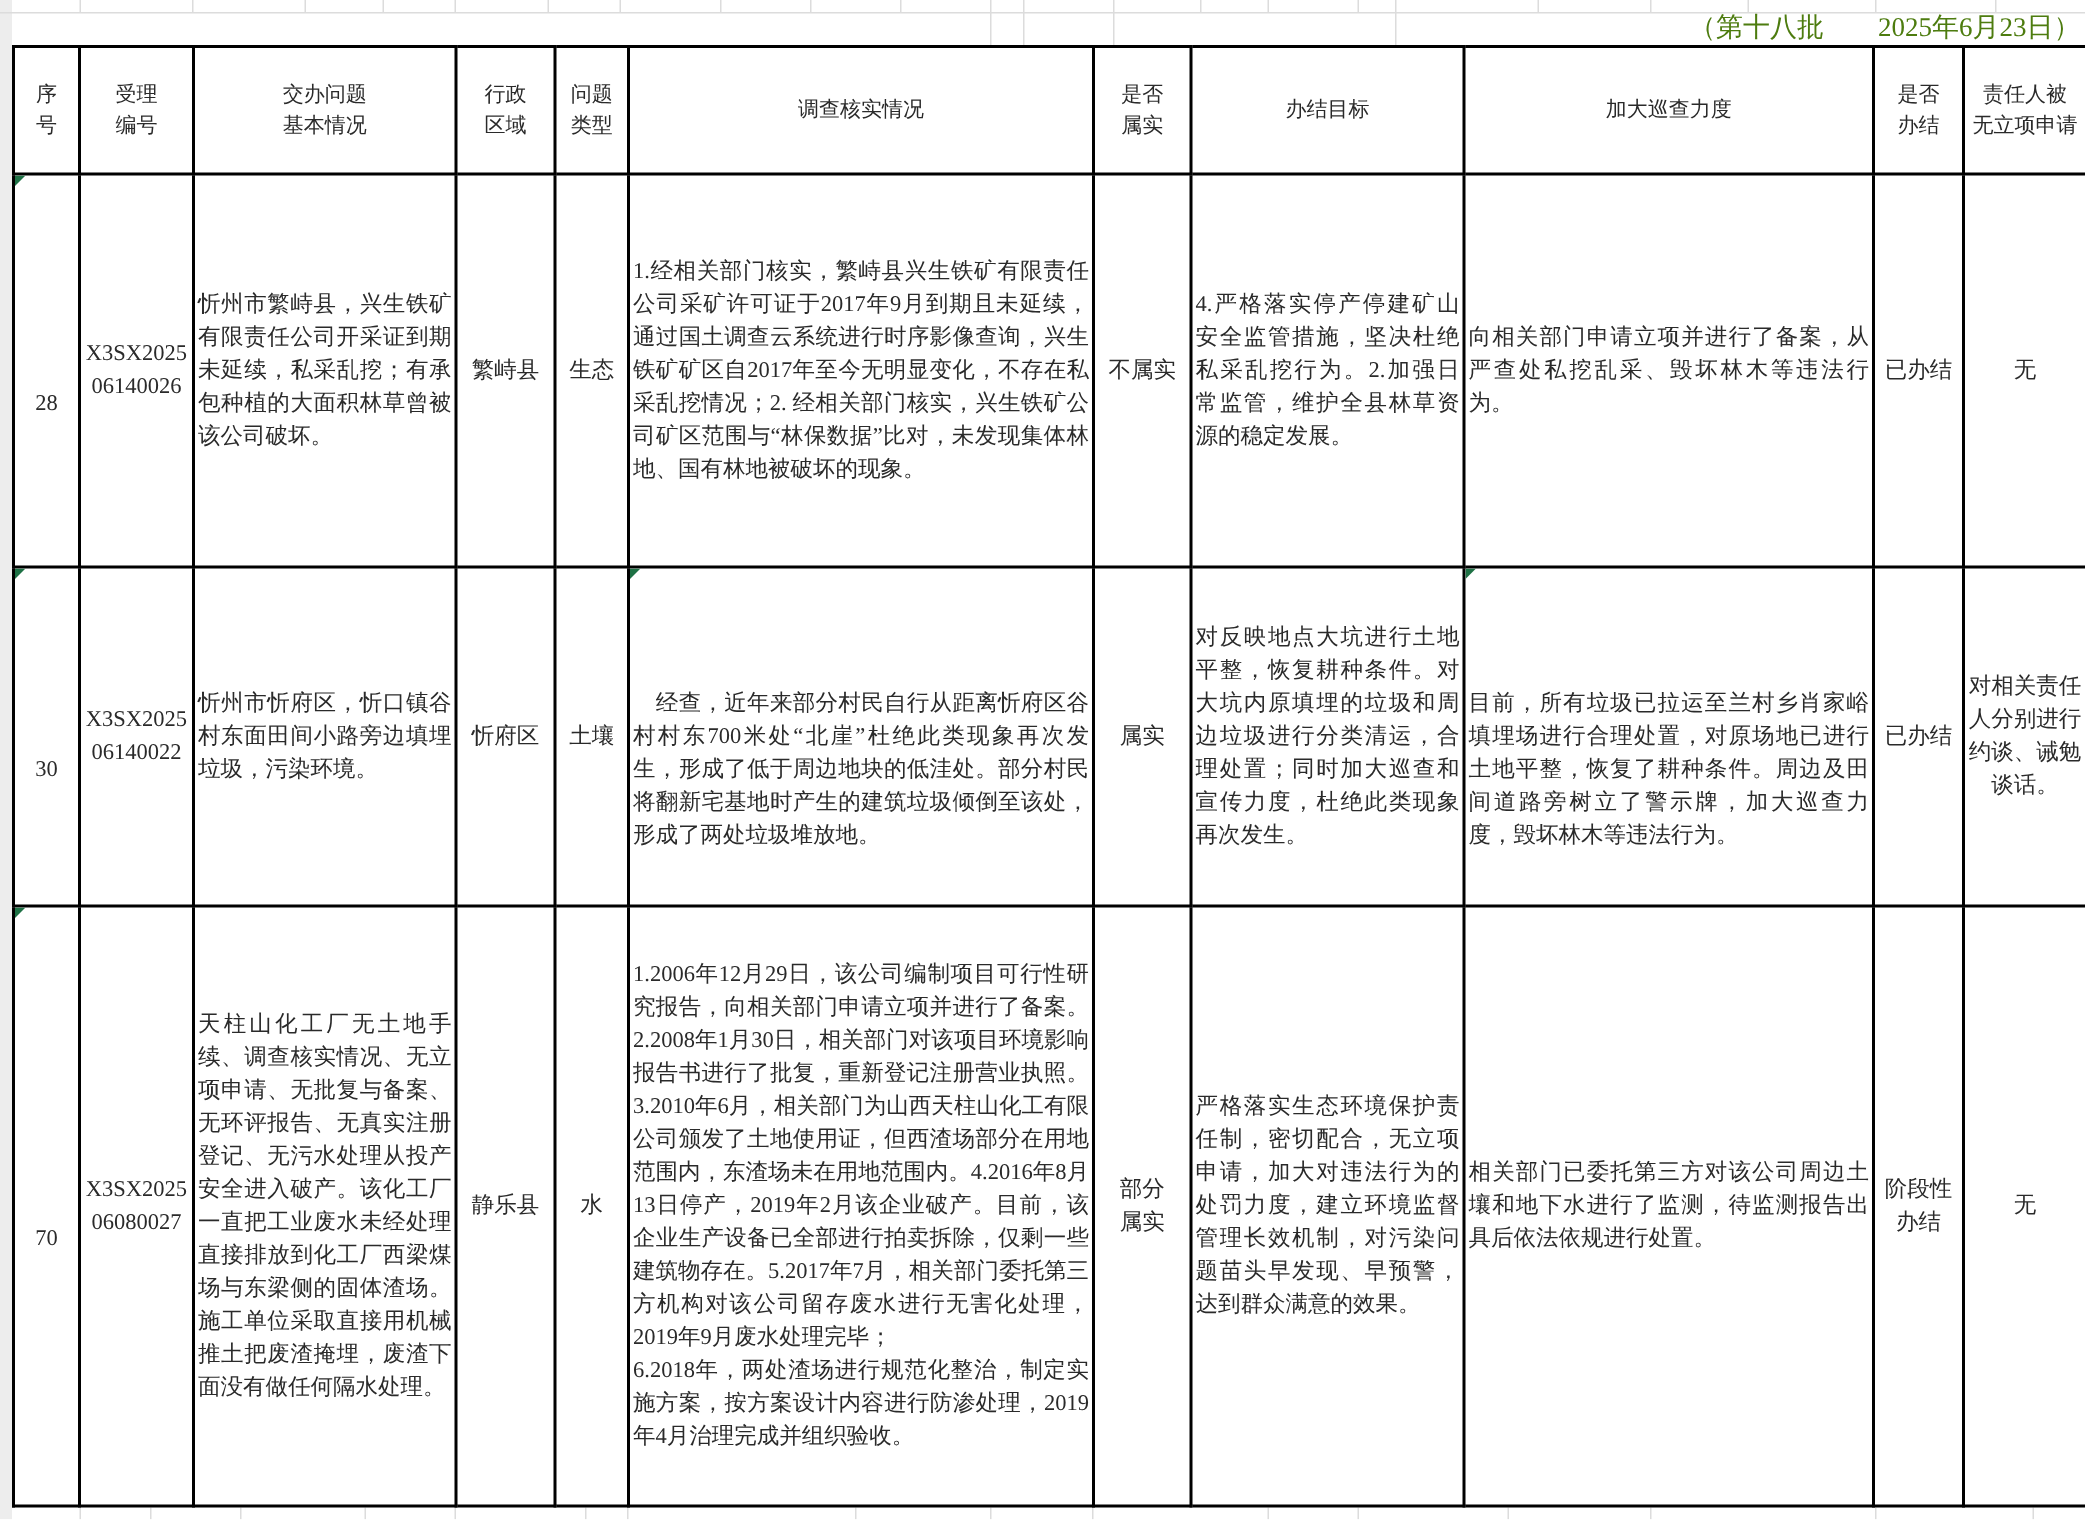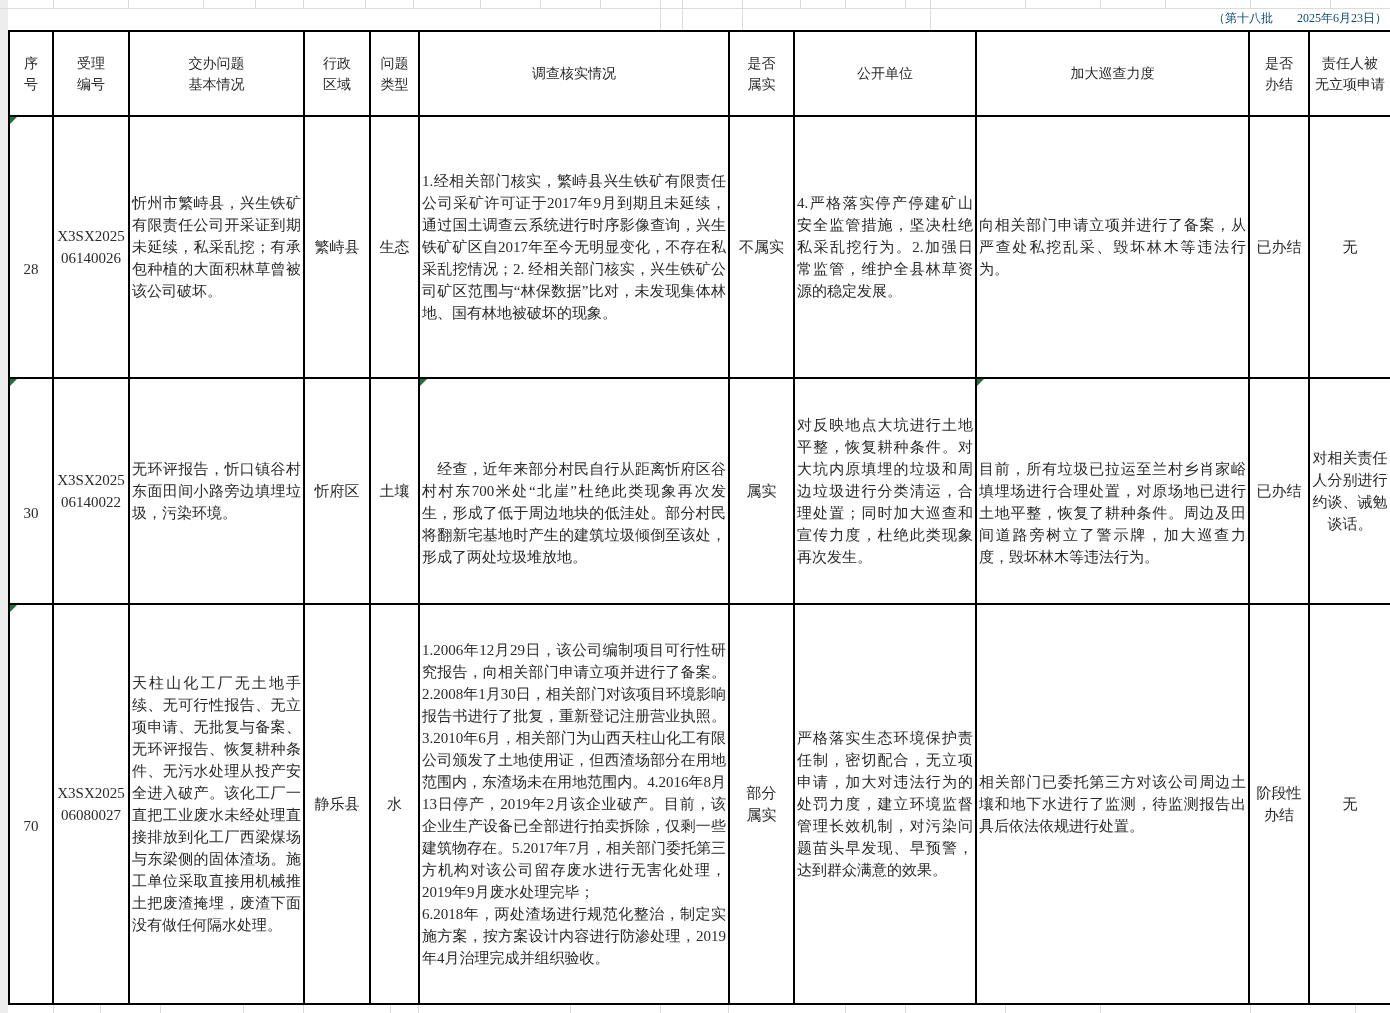--- a/index.html
+++ b/index.html
@@ -6,21 +6,21 @@
   .sheet{
     position:relative;width:1390px;height:1013px;background:#ffffff;overflow:hidden;
     font-family:"Liberation Serif","DejaVu Serif",serif;color:#2a2a2a;
   }
   .sliver{position:absolute;left:0;top:0;width:8px;height:1013px;background:#ededed;}
   .vline{position:absolute;width:1px;background:#dcdcdc;}
   .hline{position:absolute;height:1px;background:#dcdcdc;}
   .titlebar-left{position:absolute;left:16px;top:7px;height:23px;line-height:23px;
     font-size:16px;letter-spacing:1px;white-space:pre;color:#1c1c1c;margin-top:36px;}
   .titlebar-right{position:absolute;right:3px;top:7px;height:23px;line-height:23px;
-    font-size:12px;white-space:pre;color:#0c4a6e;}
+    font-size:18px;white-space:pre;color:#4d7c0f;}
   table.report{
     position:absolute;left:8px;top:30px;width:1382px;
     border-collapse:collapse;table-layout:fixed;background:#ffffff;
   }
   table.report th,table.report td{
     border:2px solid #000;vertical-align:middle;
     white-space:pre-line;overflow:hidden;
   }
   table.report th{font-weight:normal;font-size:14px;line-height:21px;text-align:center;padding:0 2px;}
   table.report td{font-size:15px;line-height:22px;padding:0 2px;}
@@ -110,21 +110,21 @@
 编号</th>
       <th>交办问题
 基本情况</th>
       <th>行政
 区域</th>
       <th>问题
 类型</th>
       <th>调查核实情况</th>
       <th>是否
 属实</th>
-      <th>公开单位</th>
+      <th>办结目标</th>
       <th>加大巡查力度</th>
       <th>是否
 办结</th>
       <th>责任人被
 无立项申请</th>
     </tr>
 
     <tr style="height:262px">
       <td class="ctr rel">
         <i class="tri"></i>
@@ -143,21 +143,21 @@
       <td class="ctr">无</td>
     </tr>
 
     <tr style="height:226px">
       <td class="ctr rel">
         <i class="tri"></i>
         <span>30</span>
       </td>
       <td class="ctr">X3SX2025
 06140022</td>
-      <td class="jst">无环评报告，忻口镇谷村东面田间小路旁边填埋垃圾，污染环境。</td>
+      <td class="jst">忻州市忻府区，忻口镇谷村东面田间小路旁边填埋垃圾，污染环境。</td>
       <td class="ctr">忻府区</td>
       <td class="ctr">土壤</td>
       <td class="jst rel">
         <i class="tri"></i>
         <span>　经查，近年来部分村民自行从距离忻府区谷村村东700米处“北崖”杜绝此类现象再次发生，形成了低于周边地块的低洼处。部分村民将翻新宅基地时产生的建筑垃圾倾倒至该处，形成了两处垃圾堆放地。</span>
       </td>
       <td class="ctr">属实</td>
       <td class="jst">对反映地点大坑进行土地平整，恢复耕种条件。对大坑内原填埋的垃圾和周边垃圾进行分类清运，合理处置；同时加大巡查和宣传力度，杜绝此类现象再次发生。</td>
       <td class="jst rel">
         <i class="tri"></i>
@@ -167,21 +167,21 @@
       <td class="ctr">对相关责任人分别进行约谈、诫勉谈话。</td>
     </tr>
 
     <tr style="height:400px">
       <td class="ctr rel">
         <i class="tri"></i>
         <span>70</span>
       </td>
       <td class="ctr">X3SX2025
 06080027</td>
-      <td class="jst">天柱山化工厂无土地手续、无可行性报告、无立项申请、无批复与备案、无环评报告、恢复耕种条件、无污水处理从投产安全进入破产。该化工厂一直把工业废水未经处理直接排放到化工厂西梁煤场与东梁侧的固体渣场。施工单位采取直接用机械推土把废渣掩埋，废渣下面没有做任何隔水处理。</td>
+      <td class="jst">天柱山化工厂无土地手续、调查核实情况、无立项申请、无批复与备案、无环评报告、无真实注册登记、无污水处理从投产安全进入破产。该化工厂一直把工业废水未经处理直接排放到化工厂西梁煤场与东梁侧的固体渣场。施工单位采取直接用机械推土把废渣掩埋，废渣下面没有做任何隔水处理。</td>
       <td class="ctr">静乐县</td>
       <td class="ctr">水</td>
       <td class="jst">1.2006年12月29日，该公司编制项目可行性研究报告，向相关部门申请立项并进行了备案。2.2008年1月30日，相关部门对该项目环境影响报告书进行了批复，重新登记注册营业执照。3.2010年6月，相关部门为山西天柱山化工有限公司颁发了土地使用证，但西渣场部分在用地范围内，东渣场未在用地范围内。4.2016年8月13日停产，2019年2月该企业破产。目前，该企业生产设备已全部进行拍卖拆除，仅剩一些建筑物存在。5.2017年7月，相关部门委托第三方机构对该公司留存废水进行无害化处理，2019年9月废水处理完毕；
 6.2018年，两处渣场进行规范化整治，制定实施方案，按方案设计内容进行防渗处理，2019年4月治理完成并组织验收。</td>
       <td class="ctr">部分
 属实</td>
       <td class="jst">严格落实生态环境保护责任制，密切配合，无立项申请，加大对违法行为的处罚力度，建立环境监督管理长效机制，对污染问题苗头早发现、早预警，达到群众满意的效果。</td>
       <td class="jst">相关部门已委托第三方对该公司周边土壤和地下水进行了监测，待监测报告出具后依法依规进行处置。</td>
       <td class="ctr">阶段性
 办结</td>

